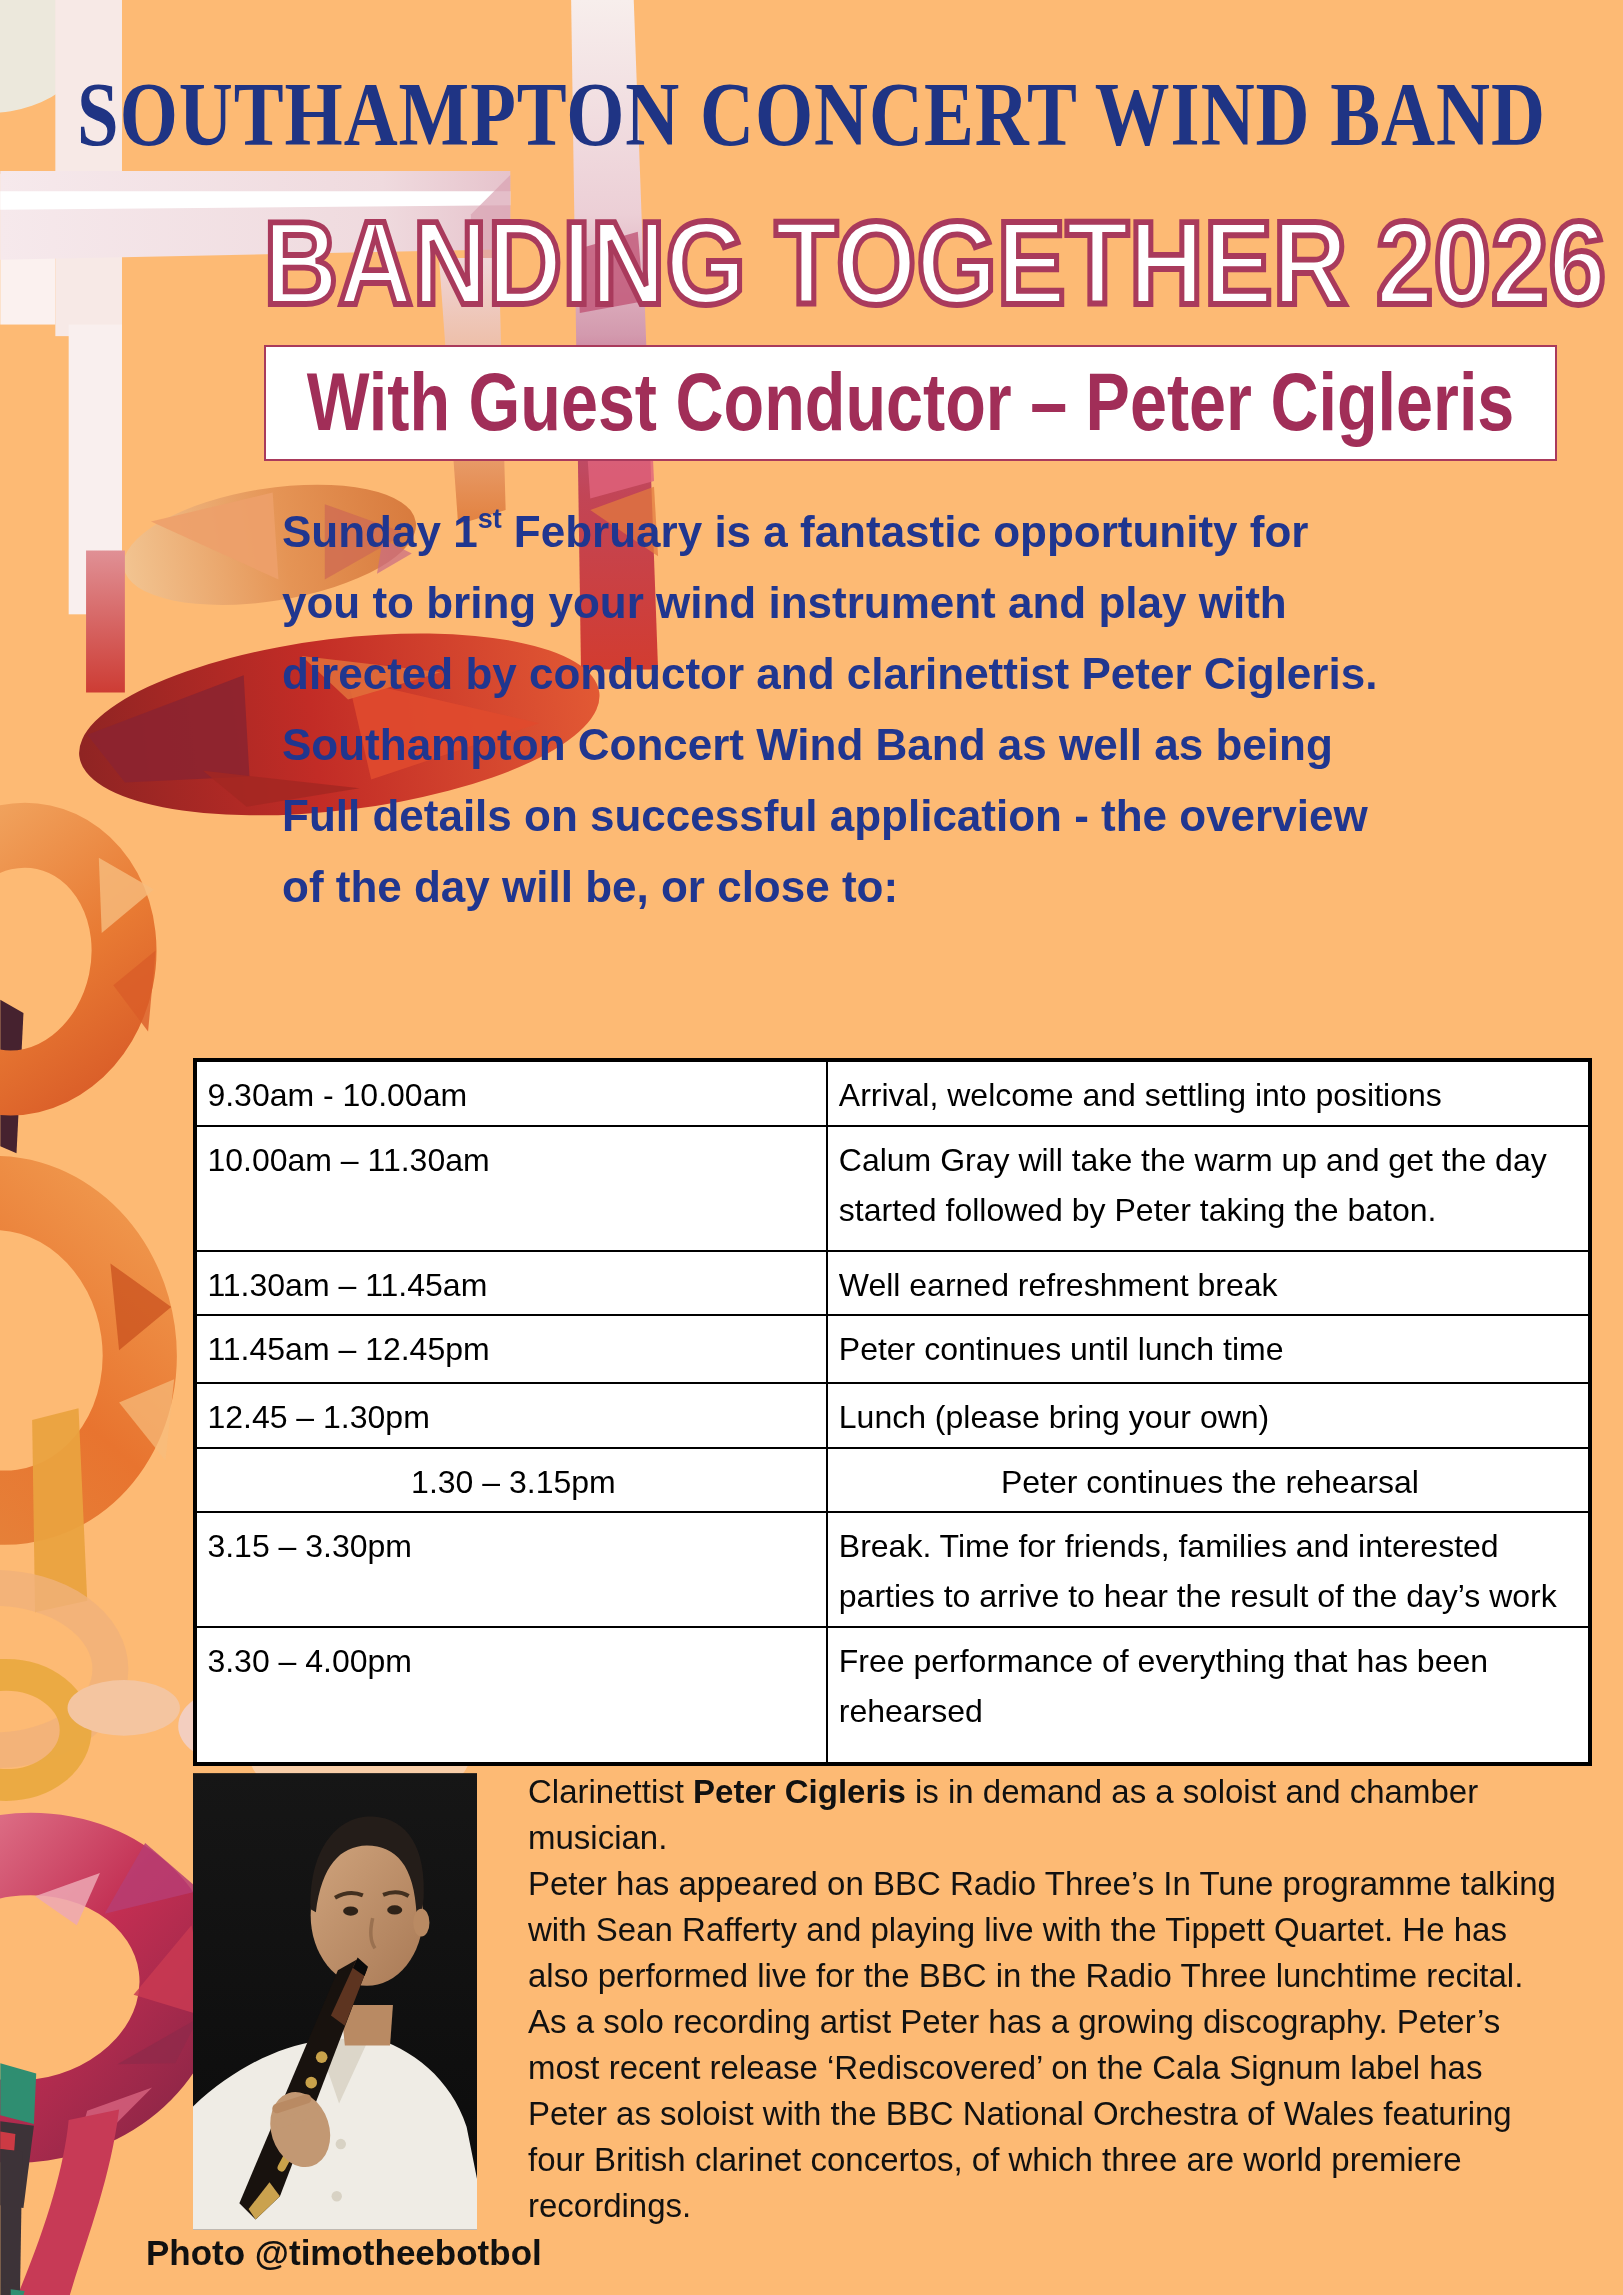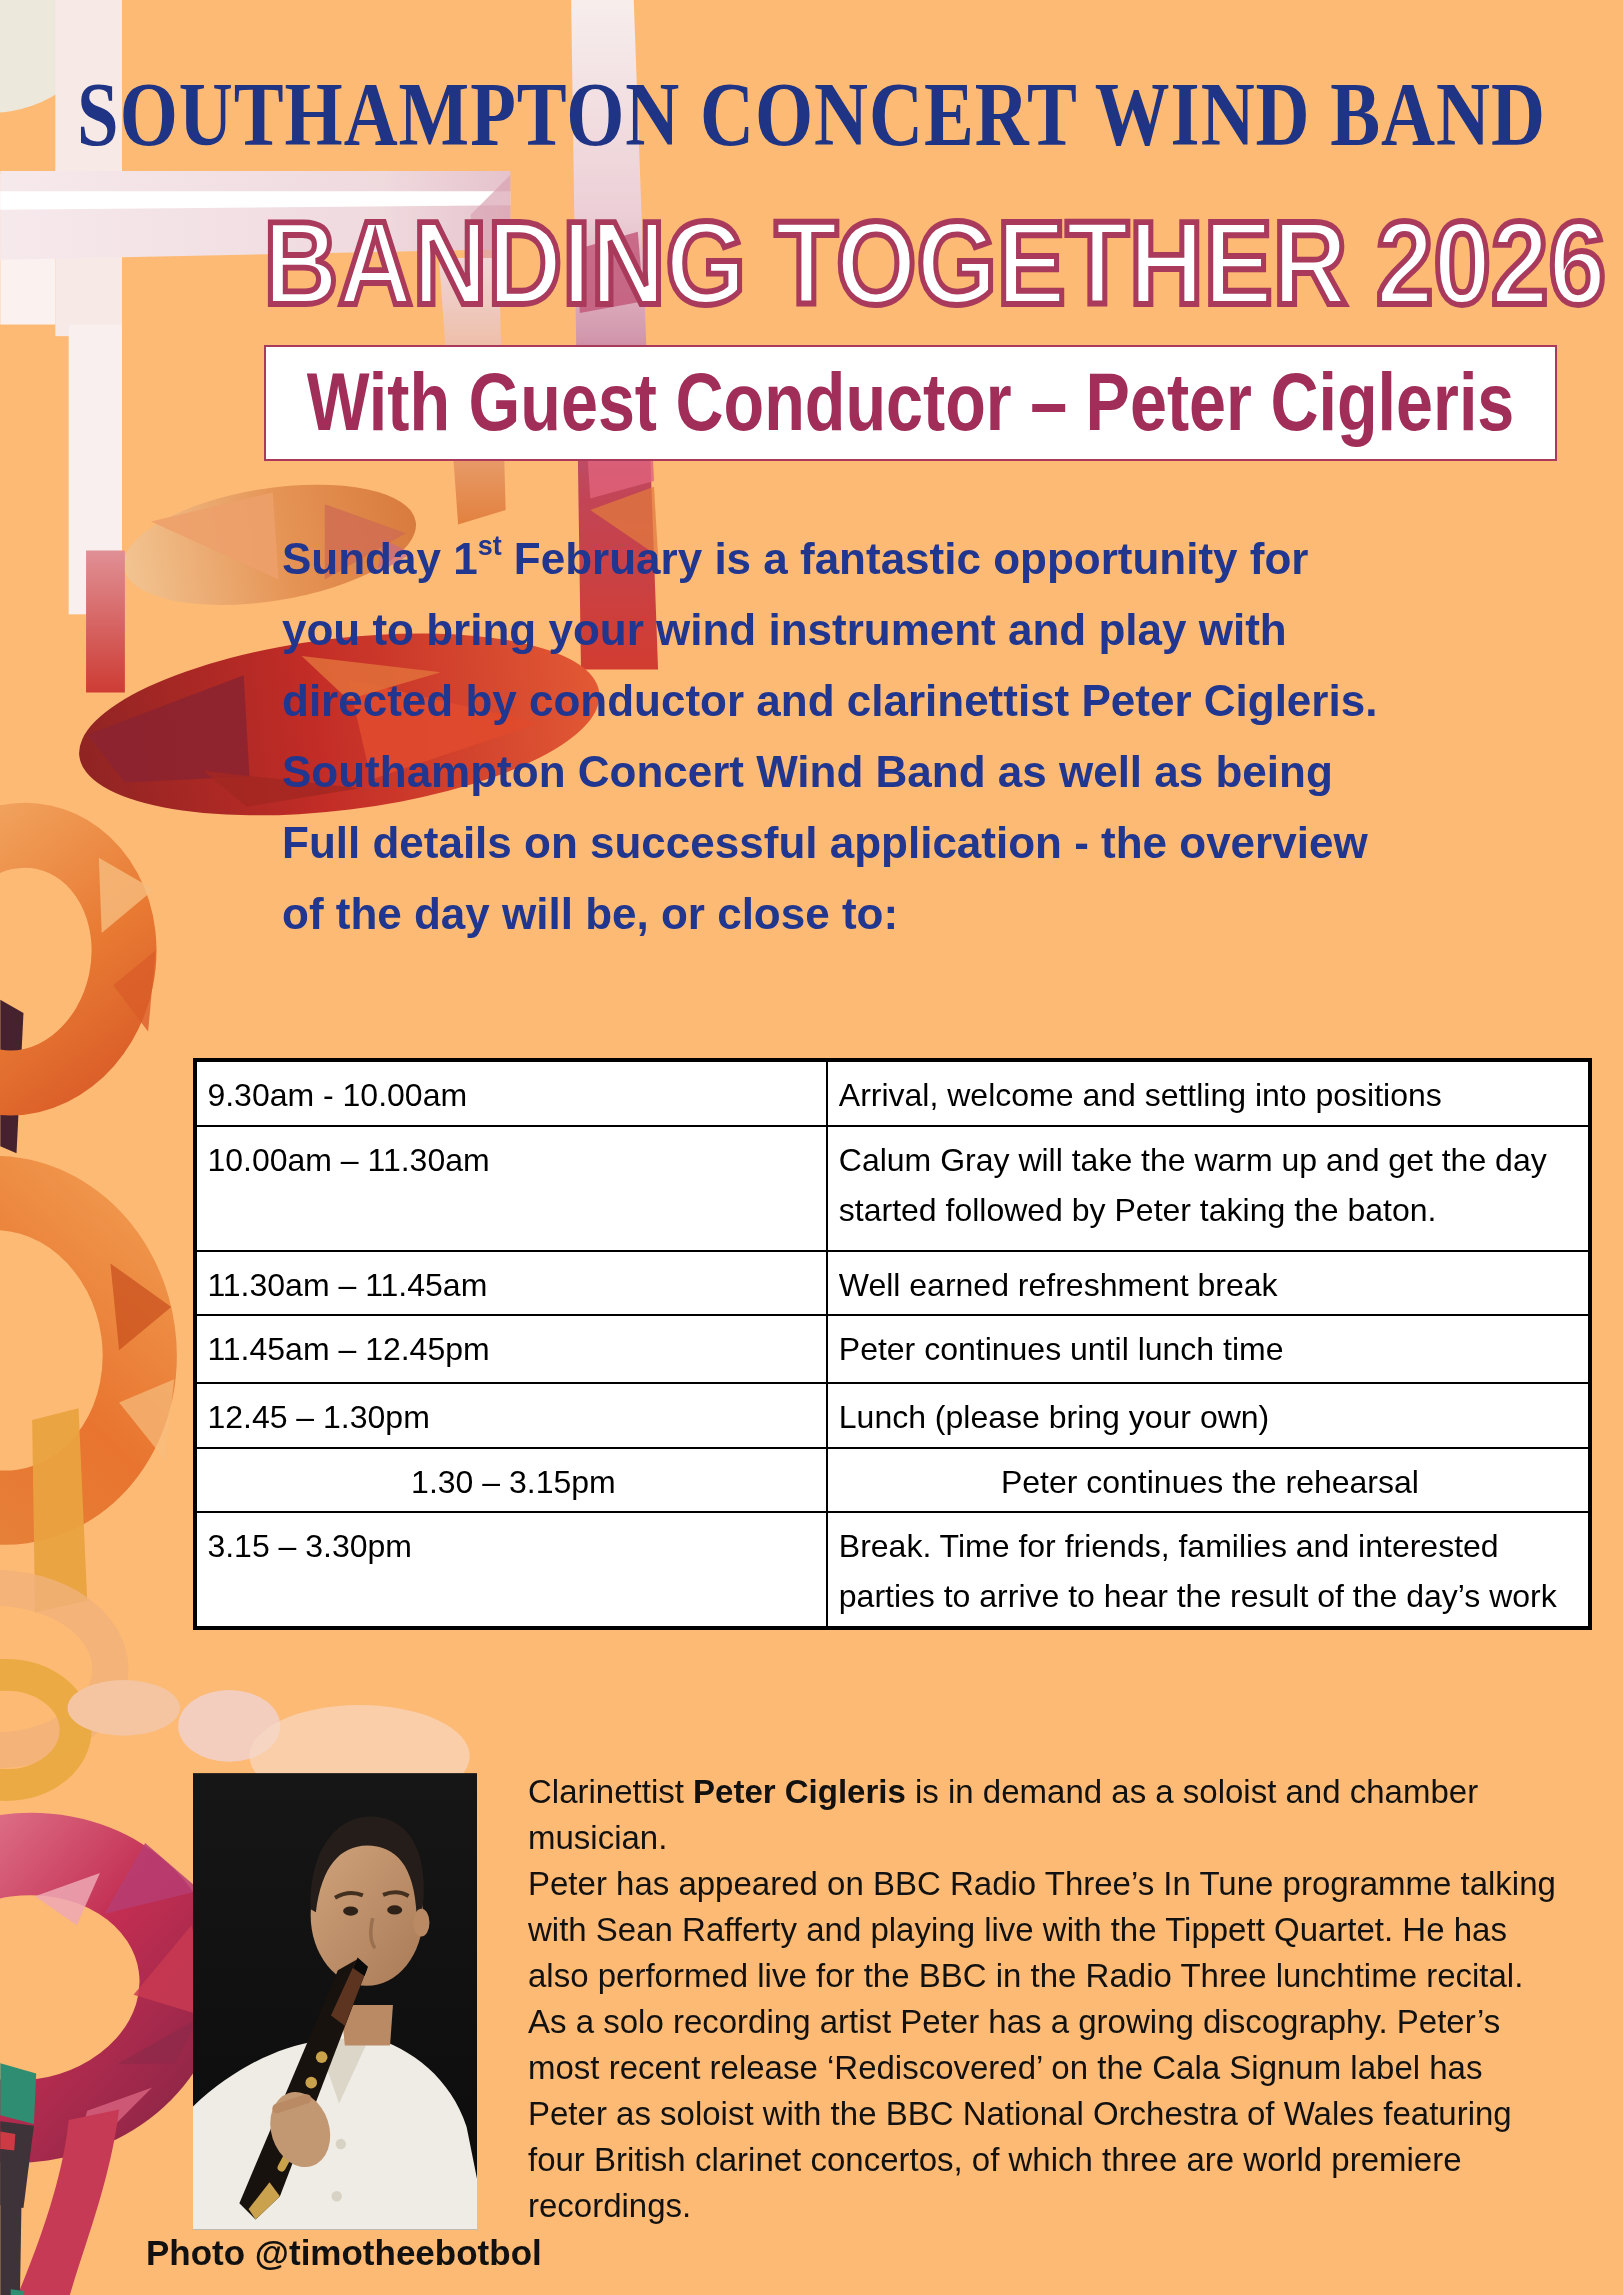--- a/index.html
+++ b/index.html
@@ -8,21 +8,21 @@
   .decor-svg{position:absolute;left:0;top:0;z-index:0;}
   .layer{position:absolute;z-index:2;}
 
   .band-title-svg{left:0;top:46px;width:1623px;height:133px;}
   .banner-svg{left:0;top:196px;width:1623px;height:136px;}
 
   .subtitle-box{left:264px;top:345px;width:1293px;height:116px;border:2.9px solid #a93a5c;
                 box-sizing:border-box;background:#ffffff;}
   .subtitle-box svg{width:100%;height:100%;display:block;}
 
-  .intro{left:282px;top:523px;width:1301px;color:#20368f;font-weight:bold;font-size:44px;}
+  .intro{left:282px;top:496px;width:1301px;color:#20368f;font-weight:bold;font-size:44px;}
   .intro-line{height:71px;line-height:71px;white-space:nowrap;}
   .intro sup{font-size:27px;position:relative;top:-3.5px;vertical-align:super;line-height:0;}
 
   table.schedule{left:193px;top:1058px;width:1399px;position:absolute;z-index:2;
                  border-collapse:collapse;table-layout:fixed;background:#ffffff;
                  border:4px solid #000;}
   table.schedule td{border:2.3px solid #000;vertical-align:top;color:#000;
                     font-size:32px;line-height:50px;padding:8px 7px 4.6px 10.4px;
                     overflow:hidden;}
   td.time-col{width:612px;}
@@ -224,20 +224,24 @@
         <td class="time-col">12.45  – 1.30pm</td>
         <td>Lunch (please bring your own)</td>
       </tr>
       <tr class="h6">
         <td class="time-col">1.30 – 3.15pm</td>
         <td>Peter continues the rehearsal</td>
       </tr>
       <tr class="h7">
         <td class="time-col">3.15 – 3.30pm</td>
         <td>Break. Time for friends, families and interested parties to arrive to hear the result of the day’s work</td>
+      </tr>
+      <tr class="h8">
+        <td class="time-col">3.30 – 4.00pm</td>
+        <td>Free performance of everything that has been rehearsed</td>
       </tr>
     </tbody>
   </table>
 
   <svg class="layer photo-svg" viewBox="0 0 490 788">
     <defs>
       <linearGradient id="photoBg" x1="0" y1="0" x2="0" y2="1">
         <stop offset="0" stop-color="#161616"></stop>
           <stop offset="1" stop-color="#0b0b0b"></stop>
       </linearGradient>

